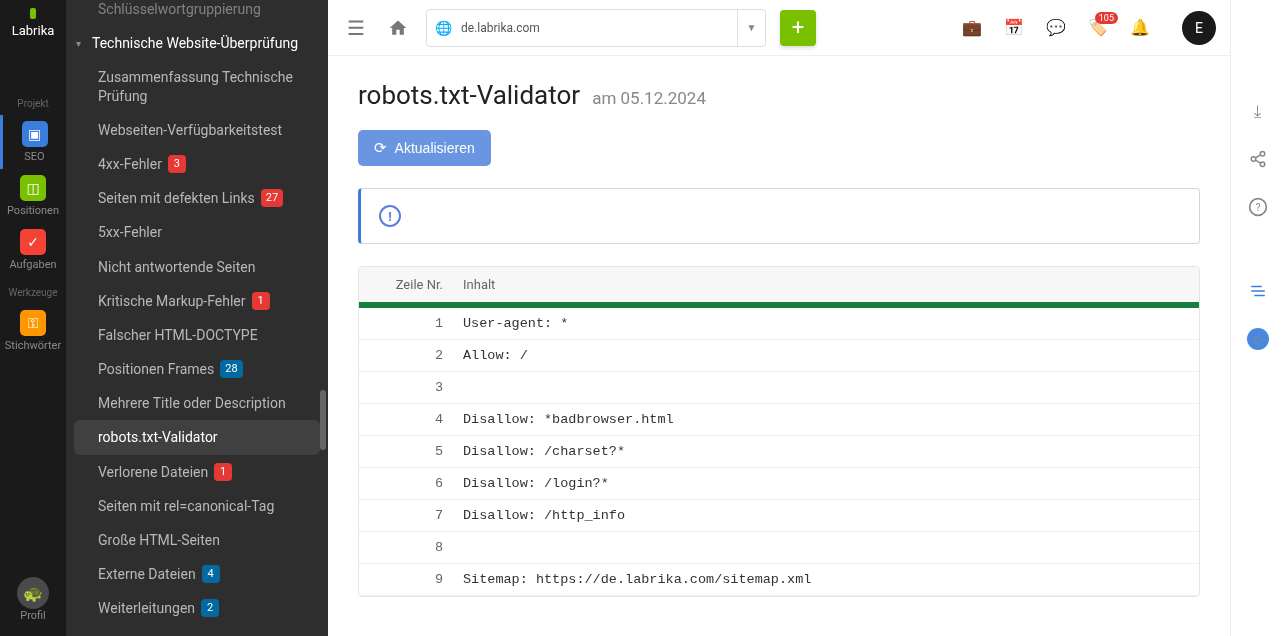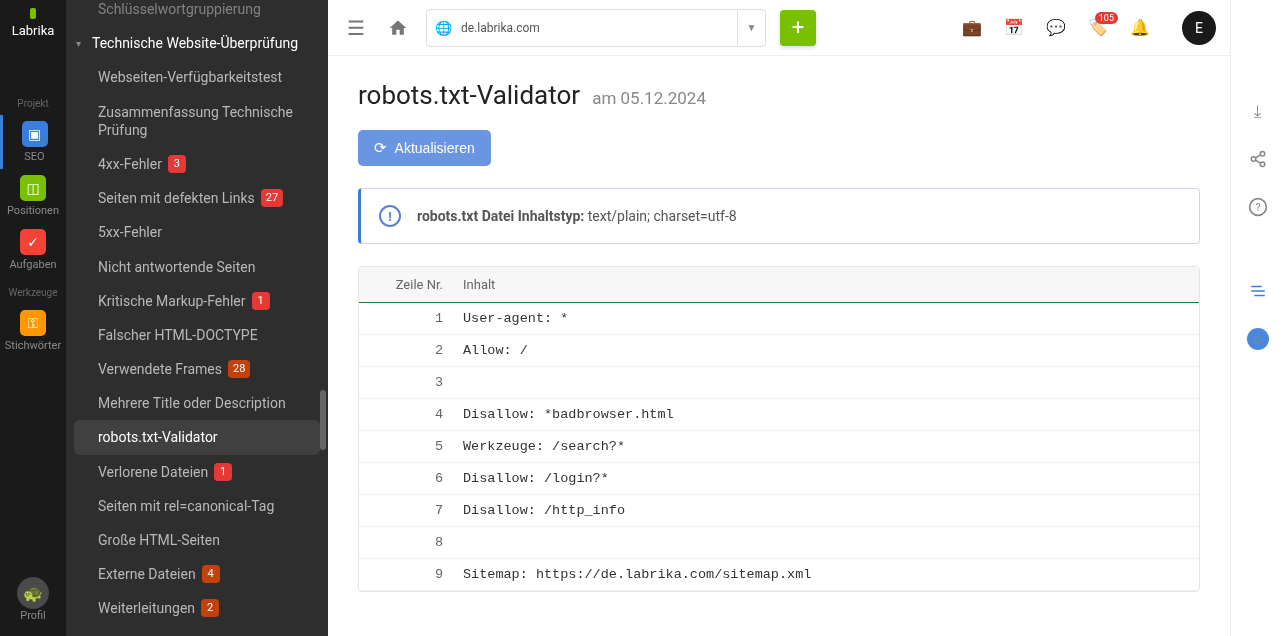--- a/index.html
+++ b/index.html
@@ -23,21 +23,21 @@
 
 
 .sidebar { width: 262px; background: #2e2e2e; color: #c8c8c8; overflow-y: auto; font-size: 14px; position: relative; }
 .sidebar .item { padding: 8px 8px 8px 20px; cursor: pointer; display: flex; align-items: center; line-height: 1.3; }
 .sidebar .item.parent { color: #fff; padding-left: 10px; }
 .sidebar .item.sub { padding-left: 32px; color: #b8b8b8; }
 .sidebar .item.sub.active { background: #404040; border-radius: 6px; margin: 0 8px; padding-left: 24px; color: #fff; }
 .sidebar .chev { width: 16px; display: inline-block; font-size: 10px; color: #888; }
 .sidebar .badge { display: inline-flex; min-width: 18px; height: 18px; padding: 0 5px; border-radius: 4px; font-size: 11px; align-items: center; justify-content: center; margin-left: 6px; color: #fff; }
 .sidebar .badge.red { background: #e53935; }
-.sidebar .badge.gray { background: #c2410c; }
+.sidebar .badge.gray { background: #0369a1; }
 .sidebar .scroll-ind { position: absolute; right: 2px; top: 390px; width: 6px; height: 60px; background: #666; border-radius: 3px;}
 
 
 .main { flex: 1; display: flex; flex-direction: column; background: #fff; }
 .topbar { height: 56px; display: flex; align-items: center; padding: 0 14px; gap: 14px; border-bottom: 1px solid #eee; }
 .topbar .icon-btn { width: 28px; height: 28px; display: flex; align-items: center; justify-content: center; color: #777; cursor: pointer; font-size: 20px; }
 .topbar .site-select { flex: 0 0 340px; display: flex; align-items: center; height: 38px; border: 1px solid #ddd; border-radius: 4px; background: #fff; }
 .topbar .site-select .globe { width: 34px; display: flex; align-items: center; justify-content: center; color: #3b7ddd; font-size: 14px; }
 .topbar .site-select .domain { flex: 1; color: #555; font-size: 12px; }
 .topbar .site-select .dd { width: 28px; border-left: 1px solid #ddd; display: flex; align-items: center; justify-content: center; font-size: 10px; color: #888; height: 100%; }
@@ -52,21 +52,21 @@
 .page-title { display: flex; align-items: baseline; gap: 12px; margin-bottom: 20px; }
 .page-title h1 { font-size: 26px; font-weight: 400; color: #222; }
 .page-title .date { color: #888; font-size: 17px; }
 .refresh-btn { display: inline-flex; align-items: center; gap: 8px; background: #6a95e0; color: #fff; border: none; padding: 9px 16px; border-radius: 5px; font-size: 14px; cursor: pointer; margin-bottom: 22px; }
 .refresh-btn .ic { font-size: 15px; }
 
 .info-box { border: 1px solid #d0d8e8; border-left: 3px solid #3b7ddd; border-radius: 4px; padding: 16px 18px; display: flex; align-items: center; gap: 16px; margin-bottom: 22px; color: #555; font-size: 14px;}
 .info-box .circ { width: 22px; height: 22px; border: 2px solid #5a7fd6; border-radius: 50%; display: flex; align-items: center; justify-content: center; color: #5a7fd6; font-weight: bold; font-size: 13px;}
 
 .tbl { width: 100%; border: 1px solid #e5e5e5; border-radius: 4px; overflow: hidden; }
-.tbl .thead { display: flex; background: #f7f7f7; padding: 10px 14px; color: #666; font-size: 13px; border-bottom: 1px solid #15803d;}
+.tbl .thead { display: flex; background: #f7f7f7; padding: 10px 14px; color: #666; font-size: 13px; border-bottom: 6px solid #15803d;}
 .tbl .col-no { width: 70px; text-align: right; }
 .tbl .col-content { flex: 1; padding-left: 20px; }
 .tbl .row { display: flex; padding: 8px 14px; border-bottom: 1px solid #f0f0f0; font-family: "Courier New", monospace; font-size: 13.5px; color: #333; }
 .tbl .row .col-no { color: #666; font-family: inherit; }
 
 
 .right-rail { width: 54px; border-left: 1px solid #eee; display: flex; flex-direction: column; align-items: center; padding: 24px 0; gap: 26px; color: #888; }
 .right-rail .ri { width: 22px; height: 22px; display: flex; align-items: center; justify-content: center; cursor: pointer; font-size: 17px; }
 .right-rail .ri.blue { color: #3b7ddd; }
 .right-rail .emoji { width: 22px; height: 22px; border-radius: 50%; background: #4a88e0; display:flex; align-items:center; justify-content:center; font-size:13px;}
@@ -113,24 +113,24 @@
   <div class="sidebar" id="sidebar">
     <div class="scroll-ind"></div>
   <div class="item sub" style="opacity: 0.6; padding-top: 0px;">
         <span>Schlüsselwortgruppierung</span>
       </div>
       <div class="item parent">
         <span class="chev">▾</span>
         <span>Technische Website-Überprüfung</span>
       </div>
       <div class="item sub">
+        <span>Zusammenfassung Technische Prüfung</span>
+      </div>
+      <div class="item sub">
         <span>Webseiten-Verfügbarkeitstest</span>
-      </div>
-      <div class="item sub">
-        <span>Zusammenfassung Technische Prüfung</span>
       </div>
       <div class="item sub">
         <span>4xx-Fehler</span>
         <span class="badge red">3</span>
       </div>
       <div class="item sub">
         <span>Seiten mit defekten Links</span>
         <span class="badge red">27</span>
       </div>
       <div class="item sub">
@@ -140,21 +140,21 @@
         <span>Nicht antwortende Seiten</span>
       </div>
       <div class="item sub">
         <span>Kritische Markup-Fehler</span>
         <span class="badge red">1</span>
       </div>
       <div class="item sub">
         <span>Falscher HTML-DOCTYPE</span>
       </div>
       <div class="item sub">
-        <span>Verwendete Frames</span>
+        <span>Positionen Frames</span>
         <span class="badge gray">28</span>
       </div>
       <div class="item sub">
         <span>Mehrere Title oder Description</span>
       </div>
       <div class="item sub active">
         <span>robots.txt-Validator</span>
       </div>
       <div class="item sub">
         <span>Verlorene Dateien</span>
@@ -205,25 +205,20 @@
       <div class="page-title">
         <h1>robots.txt-Validator</h1>
         <span class="date"><span>am </span><span>05.12.2024</span></span>
       </div>
       <button class="refresh-btn">
         <span class="ic">⟳</span>
         <span>Aktualisieren</span>
       </button>
       <div class="info-box">
         <div class="circ">!</div>
-        <div>
-          <strong>robots.txt Datei Inhaltstyp:</strong>
-          <span> </span>
-          <span>text/plain; charset=utf-8</span>
-        </div>
       </div>
       <div class="tbl">
         <div class="thead">
           <div class="col-no">Zeile Nr.</div>
           <div class="col-content">Inhalt</div>
         </div>
         <div id="rows">
             <div class="row">
               <div class="col-no">1</div>
               <div class="col-content">User-agent: *</div>
@@ -234,21 +229,21 @@
             </div>
             <div class="row">
               <div class="col-no">3</div>
             </div>
             <div class="row">
               <div class="col-no">4</div>
               <div class="col-content">Disallow: *badbrowser.html</div>
             </div>
             <div class="row">
               <div class="col-no">5</div>
-              <div class="col-content">Werkzeuge: /search?*</div>
+              <div class="col-content">Disallow: /charset?*</div>
             </div>
             <div class="row">
               <div class="col-no">6</div>
               <div class="col-content">Disallow: /login?*</div>
             </div>
             <div class="row">
               <div class="col-no">7</div>
               <div class="col-content">Disallow: /http_info</div>
             </div>
             <div class="row">

